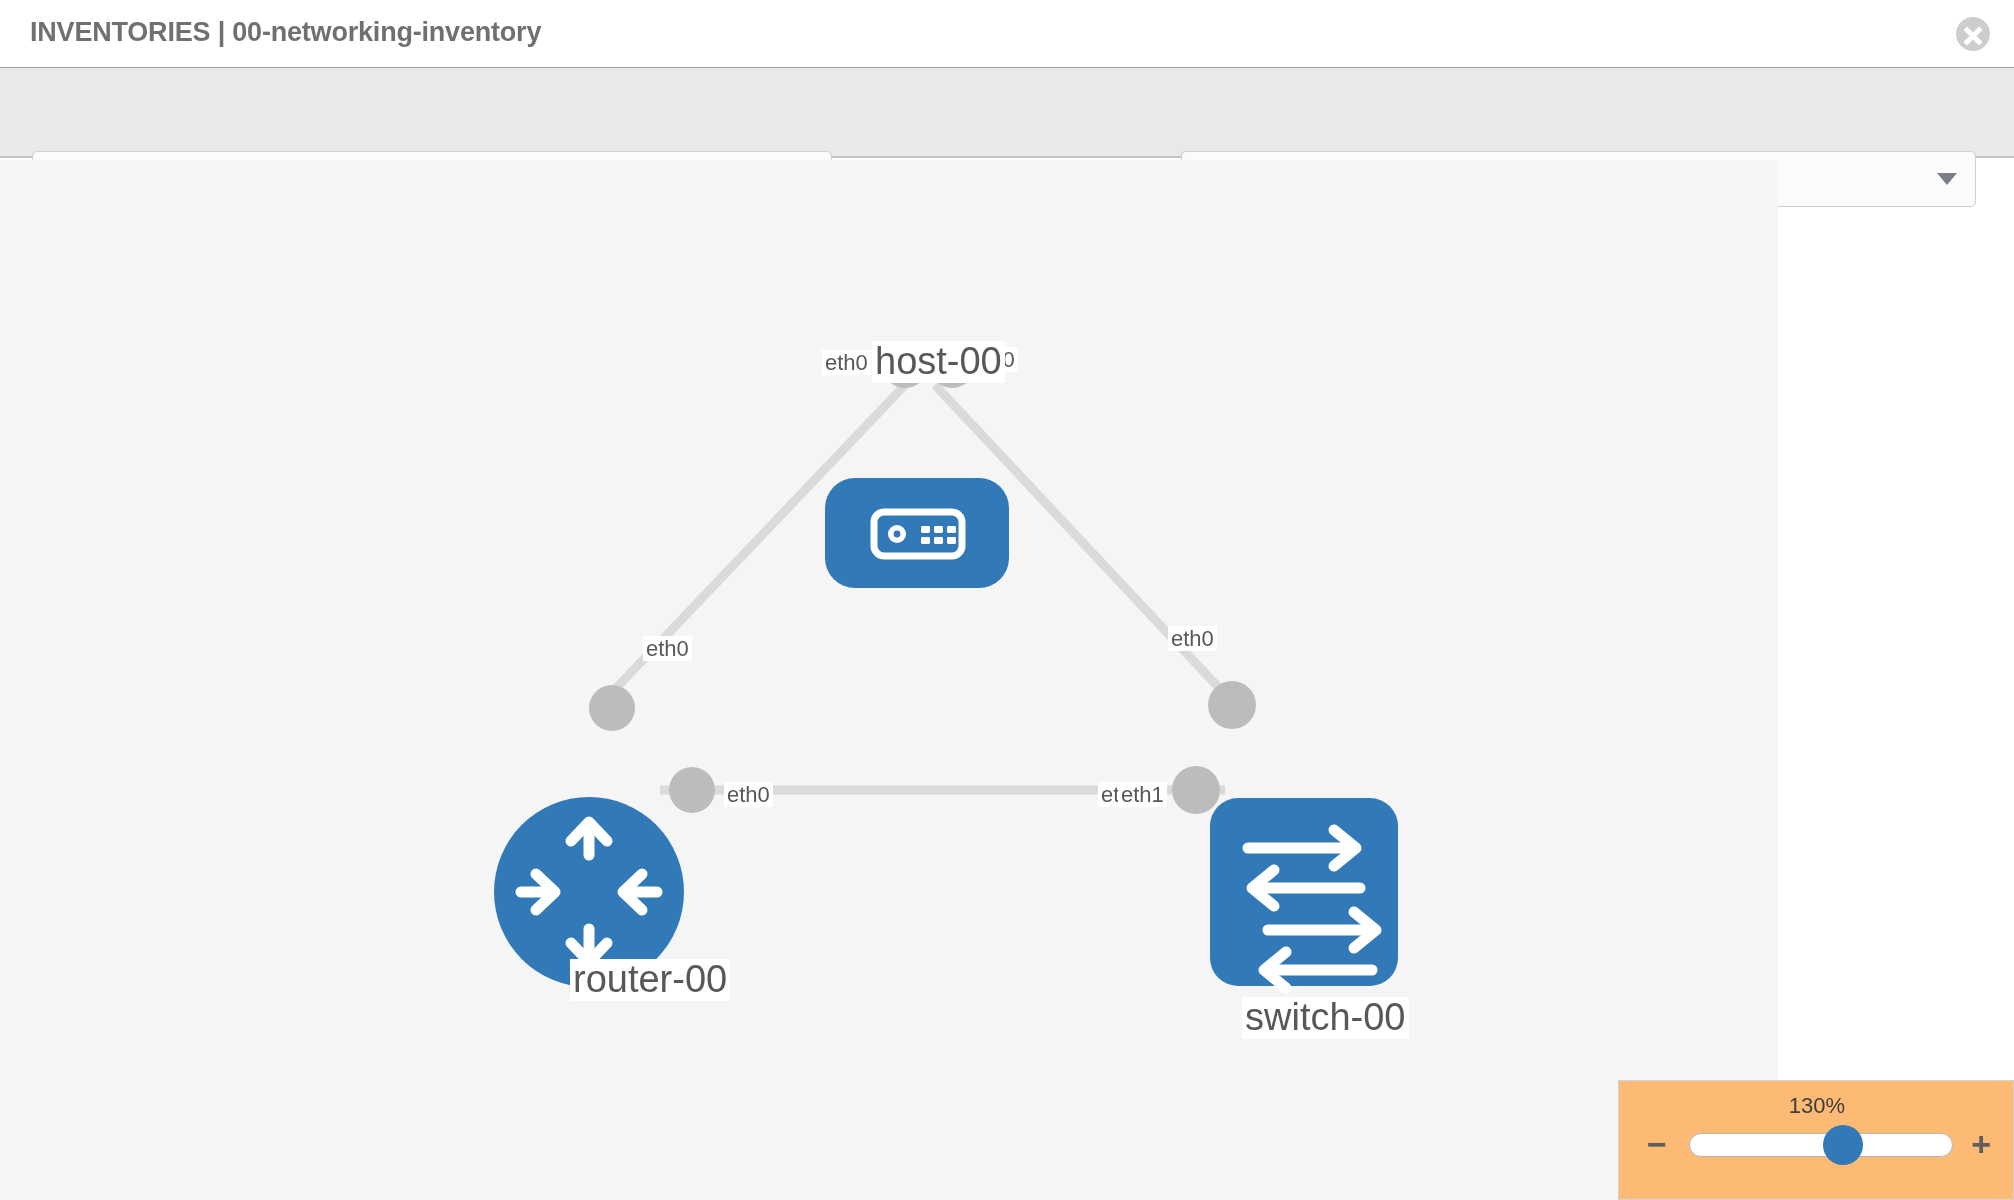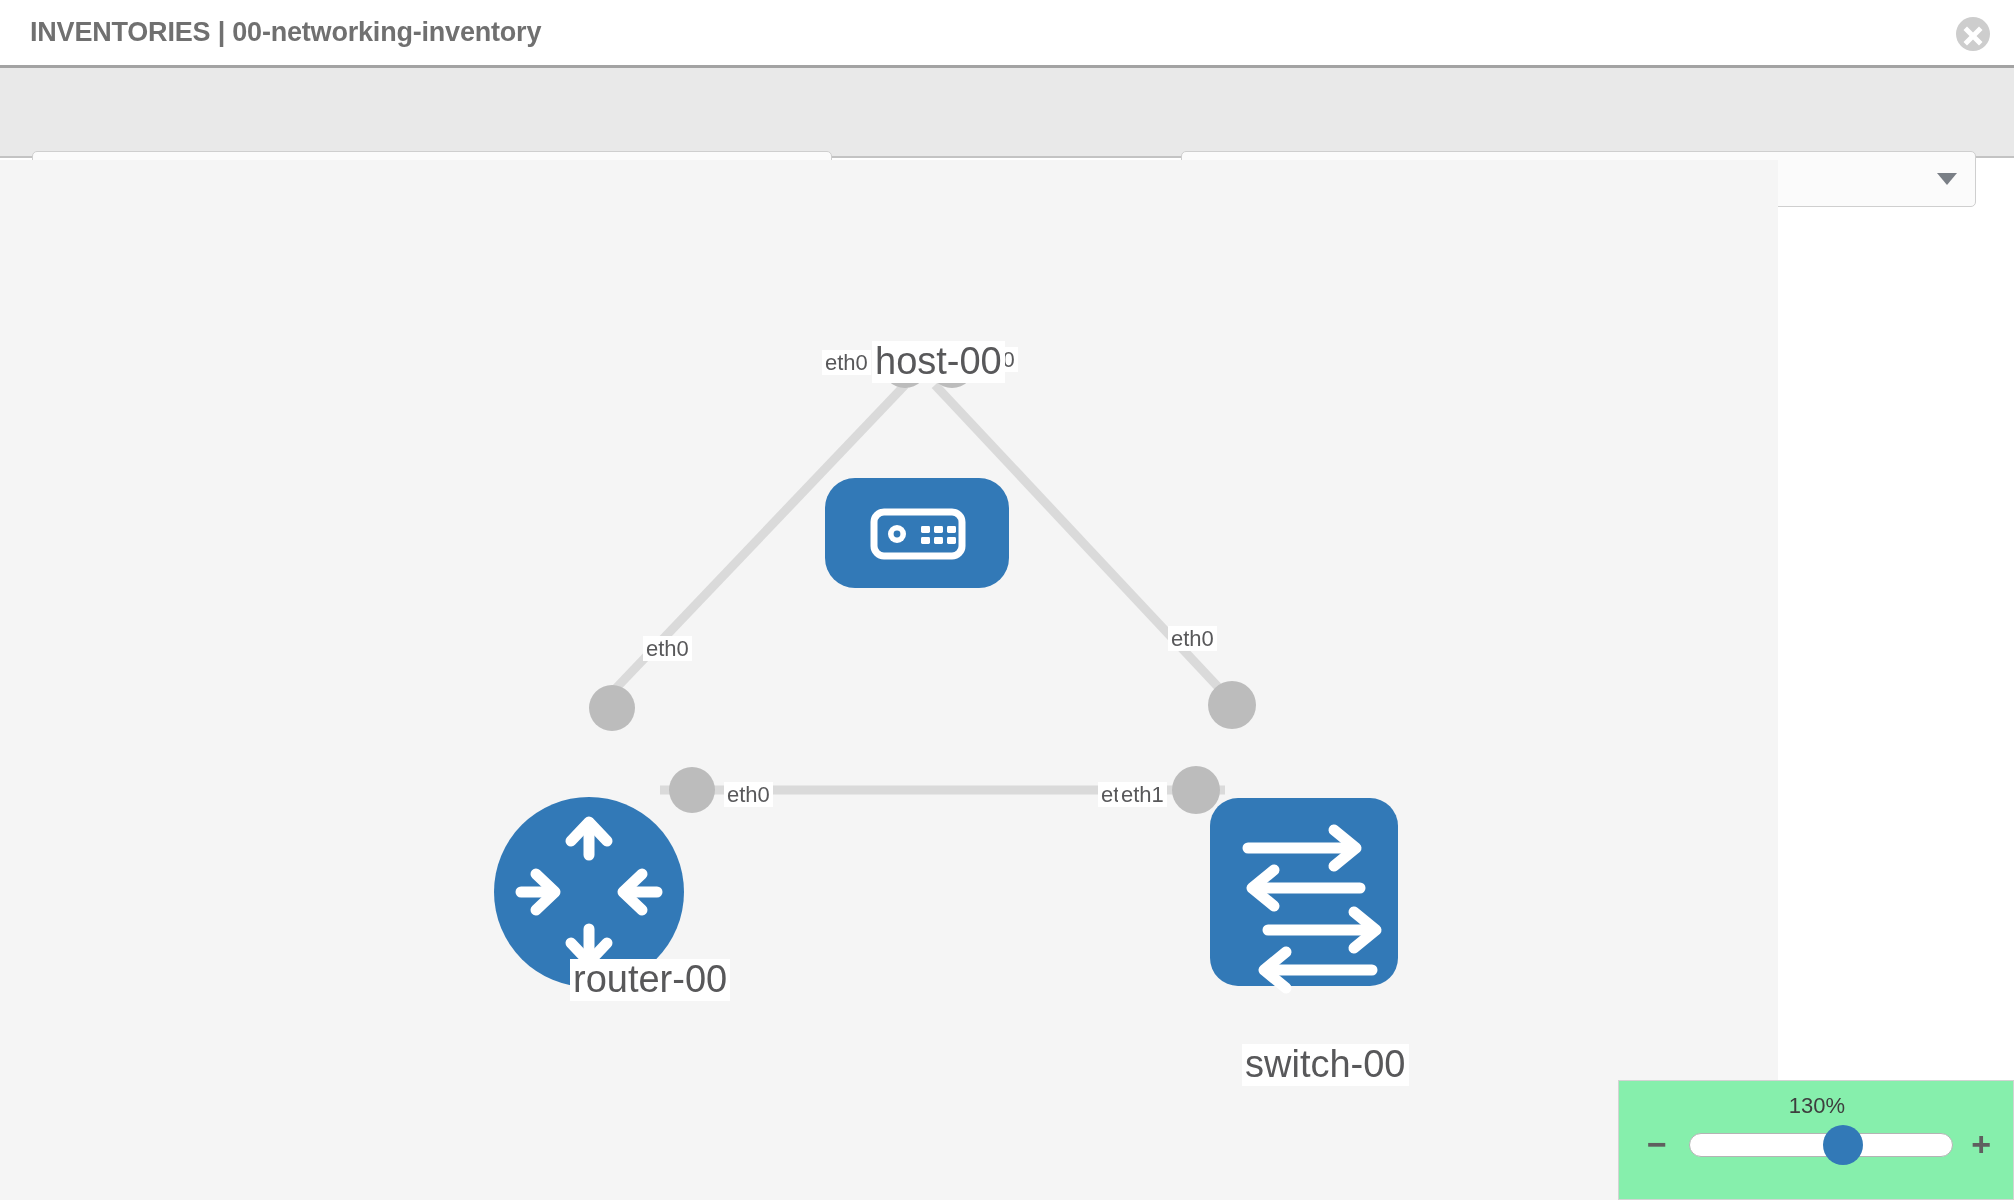--- a/index.html
+++ b/index.html
@@ -8,21 +8,21 @@
     background: #ffffff;
     font-family: "Liberation Sans", sans-serif;
     overflow: hidden;
   }
   #app { position: relative; width: 2014px; height: 1200px; background: #ffffff; }
 
   
   .header {
     position: absolute; left: 0; top: 0; width: 2014px; height: 68px;
     background: #ffffff;
-    border-bottom: 3px solid #a3a3a3;
+    border-bottom: 1px solid #a3a3a3;
   }
   .header-title {
     position: absolute; left: 30px; top: 17px;
     font-size: 27px; font-weight: bold; color: #707070;
     letter-spacing: -0.2px; white-space: nowrap;
   }
   .close-btn {
     position: absolute; right: 24px; top: 17px;
     width: 34px; height: 34px; border-radius: 50%;
     background: #cdcdcd; cursor: pointer;
@@ -82,21 +82,21 @@
     line-height: 1.05;
     padding: 1px 3px;
   }
   .chip.big   { font-size: 38px; }
   .chip.small { font-size: 22px; }
 
   
   .zoom-panel {
     position: absolute; left: 1618px; top: 1080px;
     width: 396px; height: 120px;
-    background: #86efac;
+    background: #fdba74;
     border: 1px solid #d3d3d3;
   }
   .zoom-value {
     position: absolute; top: 12px; left: 0; width: 396px;
     text-align: center; font-size: 22px; color: #3e3e3e;
   }
   .zoom-minus, .zoom-plus {
     position: absolute; top: 46px;
     color: #5f5f5f; cursor: pointer;
     font-size: 34px; line-height: 34px; font-weight: bold;
@@ -241,21 +241,21 @@
     <div class="chip small" style="left:1168px; top:466px;">eth0</div>
 
     <div class="chip small" style="left:724px; top:622px;">eth0</div>
 
     <div class="chip small" style="left:1098px; top:622px;">eth</div>
 
     <div class="chip small" style="left:1118px; top:622px;">eth1</div>
 
     <div class="chip big" style="left:528px; top:799px;margin-left:42px;">router-00</div>
 
-    <div class="chip big" style="left:1242px; top:884px;">switch-00</div>
+    <div class="chip big" style="left:1242px; top:837px;">switch-00</div>
   </div>
 
   <div class="zoom-panel">
     <div class="zoom-value">130%</div>
 
     <div class="zoom-minus">−</div>
 
     <div class="zoom-track"></div>
     <div class="zoom-thumb" id="zoom-thumb" style="left: 204.4px;"></div>
 

